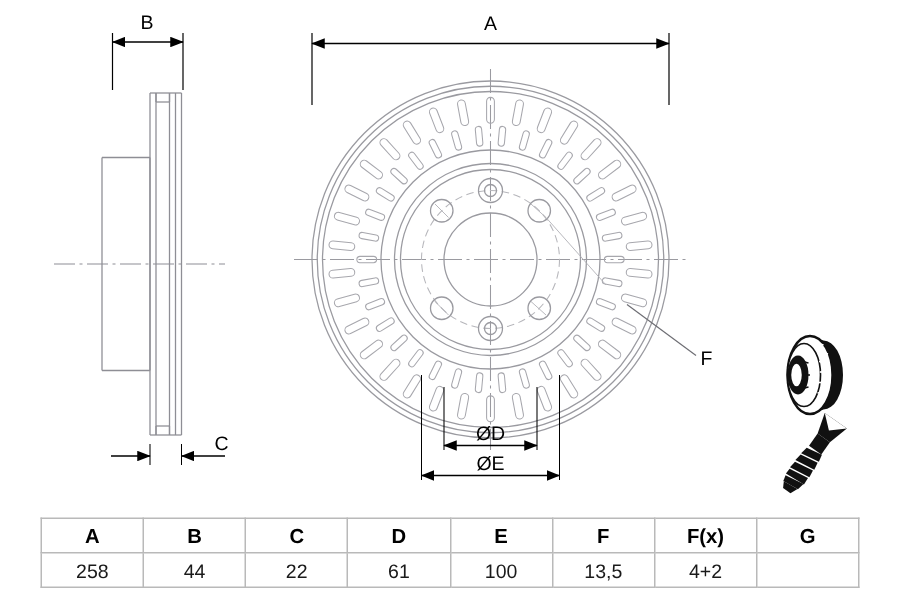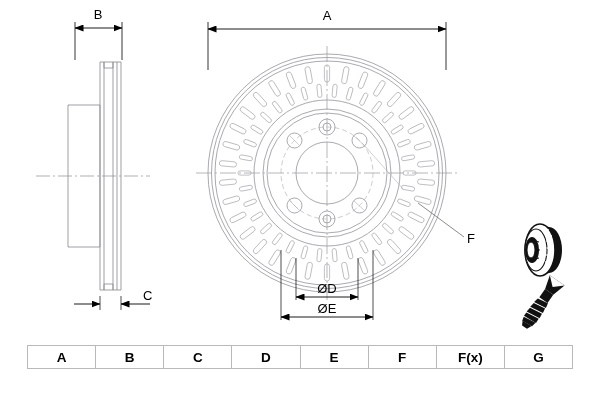--- a/index.html
+++ b/index.html
@@ -325,14 +325,24 @@
     <tr class="hdr">
       <td>A</td>
       <td>B</td>
       <td>C</td>
       <td>D</td>
       <td>E</td>
       <td>F</td>
       <td>F(x)</td>
       <td>G</td>
     </tr>
+    <tr class="val">
+      <td>258</td>
+      <td>44</td>
+      <td>22</td>
+      <td>61</td>
+      <td>100</td>
+      <td>13,5</td>
+      <td>4+2</td>
+      <td></td>
+    </tr>
   </tbody>
 </table>
 
 </body></html>

